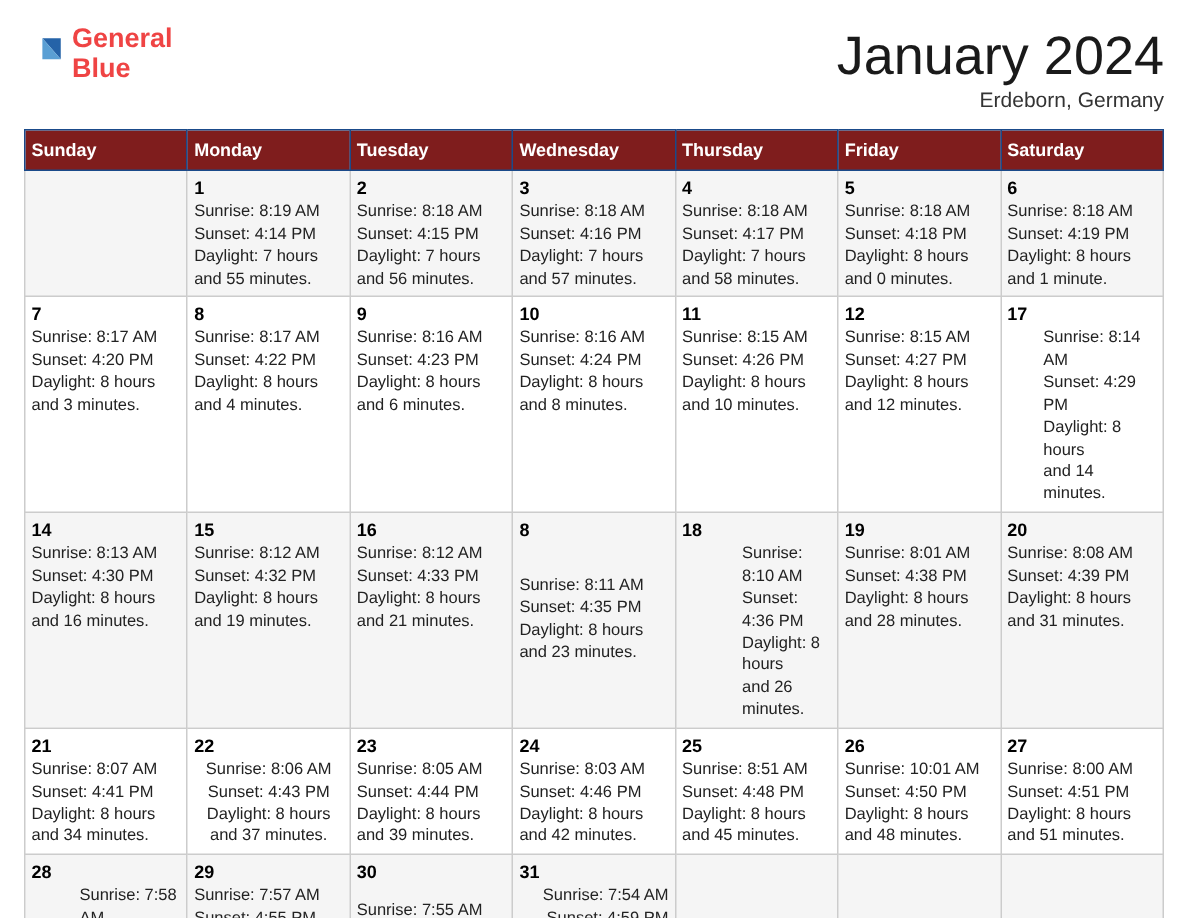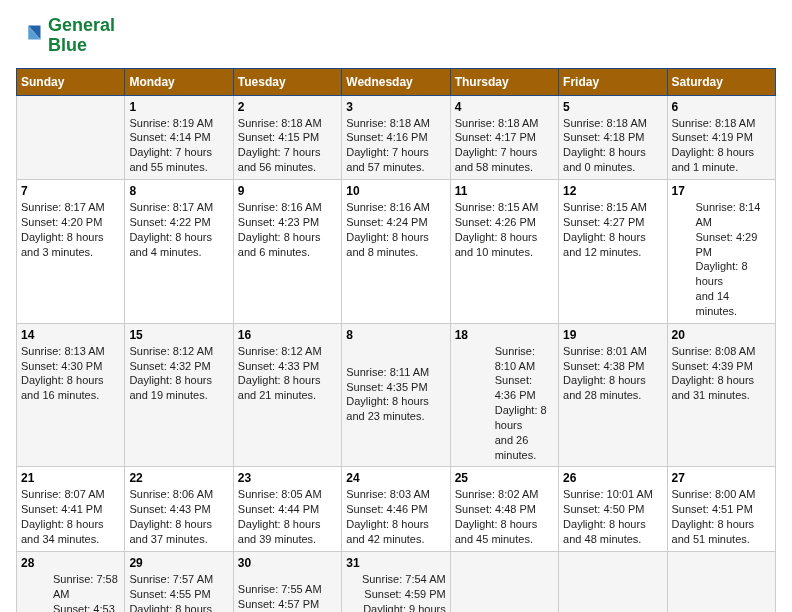--- a/index.html
+++ b/index.html
@@ -17,21 +17,21 @@
       margin-bottom: 12px;
     }
     .logo {
       display: flex;
       align-items: center;
       gap: 4px;
     }
     .logo-text {
       font-size: 18px;
       font-weight: bold;
-      color: #15803d;
+      color: #ef4444;
       line-height: 1.1;
     }
     .logo-icon {
       width: 28px;
       height: 28px;
     }
     .title-block {
       text-align: right;
     }
     .month-title {
@@ -42,21 +42,21 @@
     .location {
       font-size: 14px;
       color: #333;
     }
     table {
       width: 100%;
       border-collapse: collapse;
       font-size: 11px;
     }
     thead tr th {
-      background-color: #a16207;
+      background-color: #7f1d1d;
       color: #fff;
       padding: 6px 4px;
       text-align: left;
       font-size: 12px;
       font-weight: bold;
       border: 1px solid #1a4a8a;
     }
     tbody tr td {
       border: 1px solid #ccc;
       vertical-align: top;
@@ -89,20 +89,24 @@
   <div class="logo">
     <svg class="logo-icon" viewBox="0 0 32 32" xmlns="http://www.w3.org/2000/svg">
       <polygon points="14,4 28,4 28,20" fill="#2563a8"></polygon>
       <polygon points="14,4 28,20 14,20" fill="#5a9fd4"></polygon>
     </svg>
     <div class="logo-text">
       <div>General</div>
       <div>Blue</div>
     </div>
   </div>
+  <div class="title-block">
+    <div class="month-title">January 2024</div>
+    <div class="location">Erdeborn, Germany</div>
+  </div>
 </div>
 
 <table>
   <thead>
     <tr>
     <th>Sunday</th>
         <th>Monday</th>
         <th>Tuesday</th>
         <th>Wednesday</th>
         <th>Thursday</th>
@@ -261,42 +265,42 @@
       <tr>
         <td>
           <span class="day-num">21</span>
           <div class="day-info" style="white-space: pre-line;">Sunrise: 8:07 AM
 Sunset: 4:41 PM
 Daylight: 8 hours
 and 34 minutes.</div>
         </td>
         <td>
           <span class="day-num">22</span>
-          <div class="day-info" style="white-space: pre-line;">Sunrise: 8:06 AM
+          <div class="day-info" style="white-space: pre-line; text-align: center;">Sunrise: 8:06 AM
 Sunset: 4:43 PM
 Daylight: 8 hours
 and 37 minutes.</div>
         </td>
         <td>
           <span class="day-num">23</span>
           <div class="day-info" style="white-space: pre-line;">Sunrise: 8:05 AM
 Sunset: 4:44 PM
 Daylight: 8 hours
 and 39 minutes.</div>
         </td>
         <td>
           <span class="day-num">24</span>
           <div class="day-info" style="white-space: pre-line;">Sunrise: 8:03 AM
 Sunset: 4:46 PM
 Daylight: 8 hours
 and 42 minutes.</div>
         </td>
         <td>
           <span class="day-num">25</span>
-          <div class="day-info" style="white-space: pre-line;">Sunrise: 8:02 AM
+          <div class="day-info" style="white-space: pre-line;">Sunrise: 8:51 AM
 Sunset: 4:48 PM
 Daylight: 8 hours
 and 45 minutes.</div>
         </td>
         <td>
           <span class="day-num">26</span>
           <div class="day-info" style="white-space: pre-line;">Sunrise: 10:01 AM
 Sunset: 4:50 PM
 Daylight: 8 hours
 and 48 minutes.</div>

